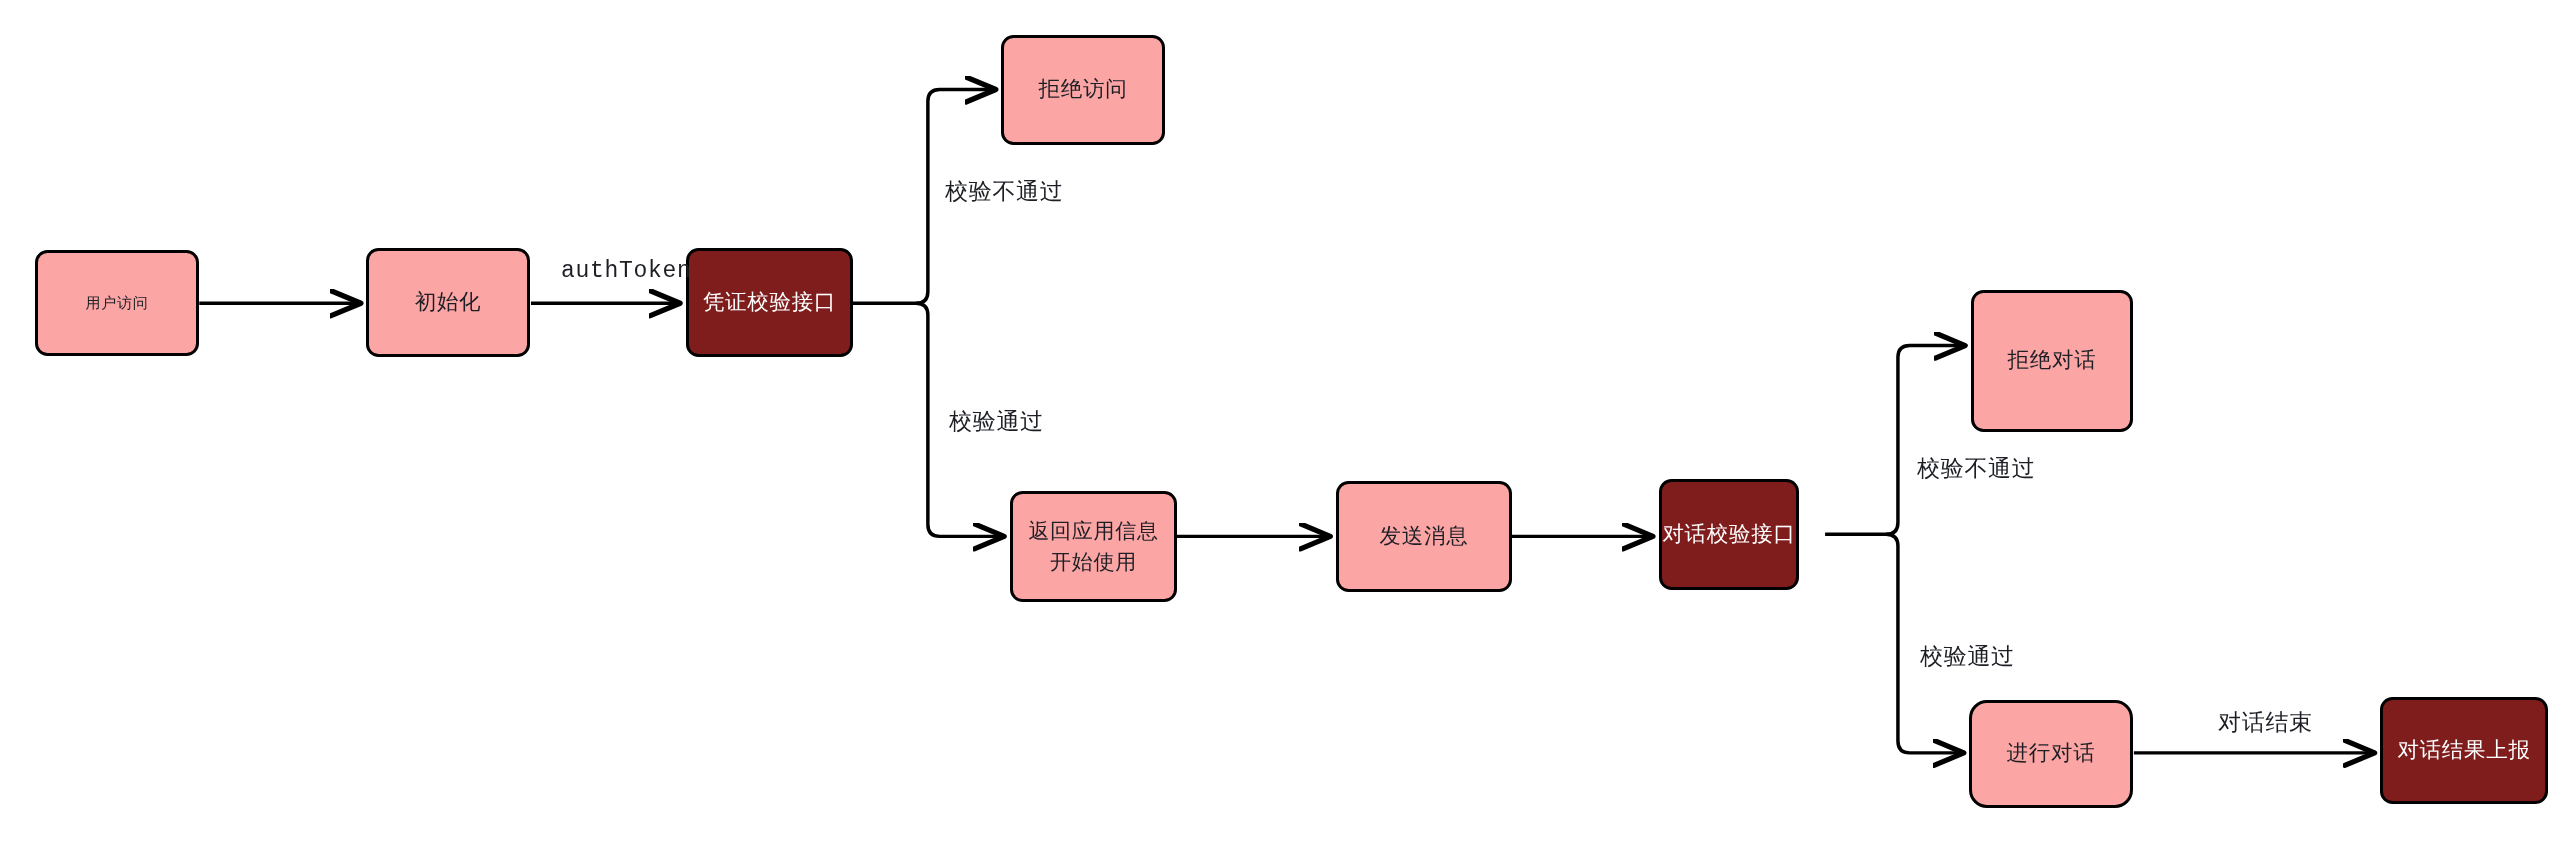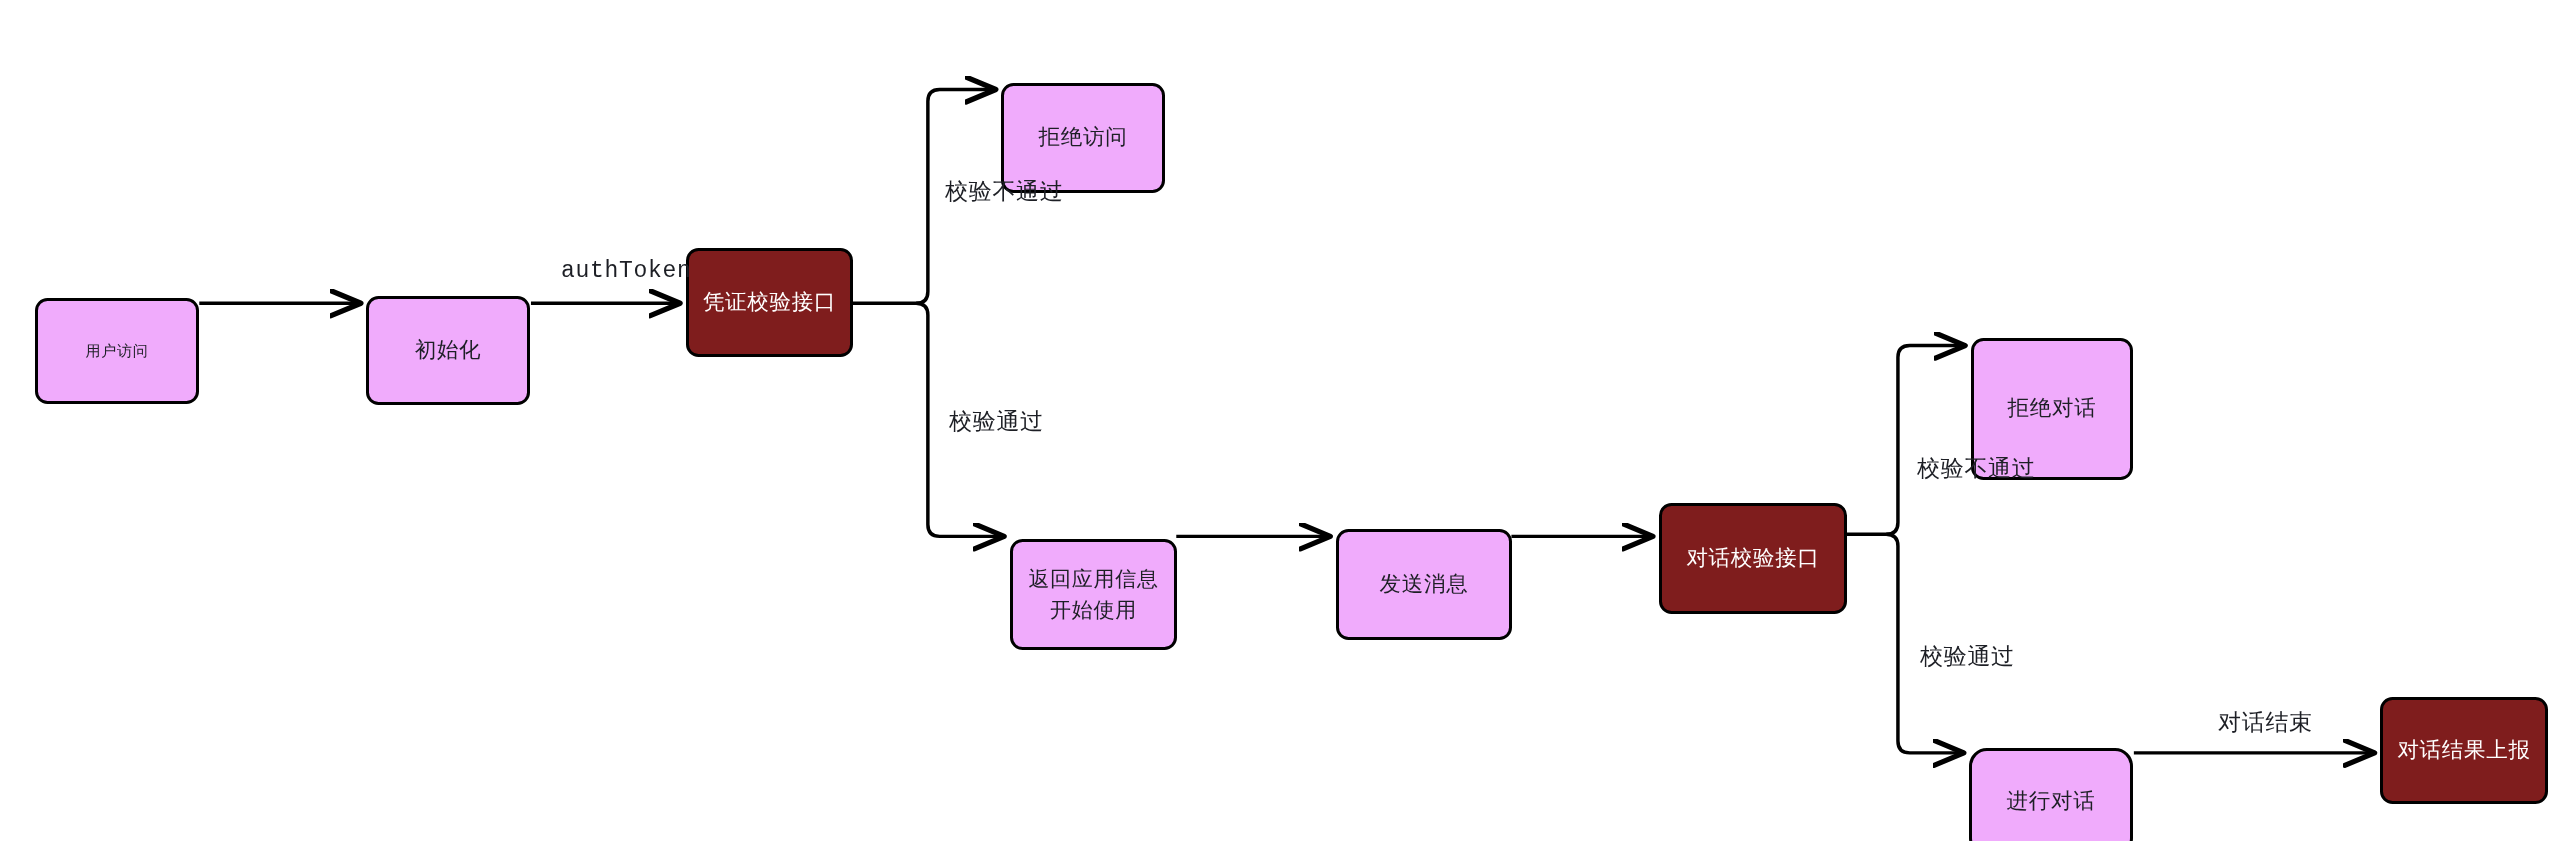--- a/index.html
+++ b/index.html
@@ -33,23 +33,22 @@
     border-radius: 12.5px;
     display: flex;
     align-items: center;
     justify-content: center;
     text-align: center;
     line-height: 1.45;
     letter-spacing: 0.7px;
     white-space: pre-line;
   }
   .node.fill-light {
-    background: #f0abfc;
+    background: #fca5a5;
     color: #1d1f25;
-    margin-top: 48px;
   }
   .node.fill-green {
     background: #7f1d1d;
     color: #ffffff;
   }
   .node-label {
     display: block;
     white-space: pre-line;
   }
   .edge-label {
@@ -100,21 +99,21 @@
   </svg>
 
   <div id="nodes-layer">
       <div class="node fill-light" style="left: 35px; top: 250px; width: 164px; height: 106px; font-size: 15px;"><span class="node-label">用户访问</span></div>
       <div class="node fill-light" style="left: 366px; top: 248px; width: 164px; height: 109px; font-size: 21.5px;"><span class="node-label">初始化</span></div>
       <div class="node fill-green" style="left: 686px; top: 248px; width: 167px; height: 109px; font-size: 21.5px;"><span class="node-label">凭证校验接口</span></div>
       <div class="node fill-light" style="left: 1001px; top: 35px; width: 164px; height: 110px; font-size: 21.5px;"><span class="node-label">拒绝访问</span></div>
       <div class="node fill-light" style="left: 1010px; top: 491px; width: 167px; height: 111px; font-size: 21px;"><span class="node-label">返回应用信息
 开始使用</span></div>
       <div class="node fill-light" style="left: 1336px; top: 481px; width: 176px; height: 111px; font-size: 21.5px;"><span class="node-label">发送消息</span></div>
-      <div class="node fill-green" style="left: 1659px; top: 479px; width: 188px; height: 111px; font-size: 21.5px; margin-top: 24px;"><span class="node-label">对话校验接口</span></div>
+      <div class="node fill-green" style="left: 1659px; top: 479px; width: 140px; height: 111px; font-size: 21.5px;"><span class="node-label">对话校验接口</span></div>
       <div class="node fill-light" style="left: 1971px; top: 290px; width: 162px; height: 142px; font-size: 21.5px;"><span class="node-label">拒绝对话</span></div>
       <div class="node fill-light" style="left: 1969px; top: 700px; width: 164px; height: 108px; font-size: 21.5px; border-radius: 18px;"><span class="node-label">进行对话</span></div>
       <div class="node fill-green" style="left: 2380px; top: 697px; width: 168px; height: 107px; font-size: 21.5px;"><span class="node-label">对话结果上报</span></div>
     </div>
   <div id="labels-layer">
       <div class="edge-label" style="left: 561px; top: 260px;">authToken</div>
       <div class="edge-label" style="left: 945px; top: 182px;">校验不通过</div>
       <div class="edge-label" style="left: 949px; top: 412px;">校验通过</div>
       <div class="edge-label" style="left: 1917px; top: 459px;">校验不通过</div>
       <div class="edge-label" style="left: 1920px; top: 647px;">校验通过</div>

